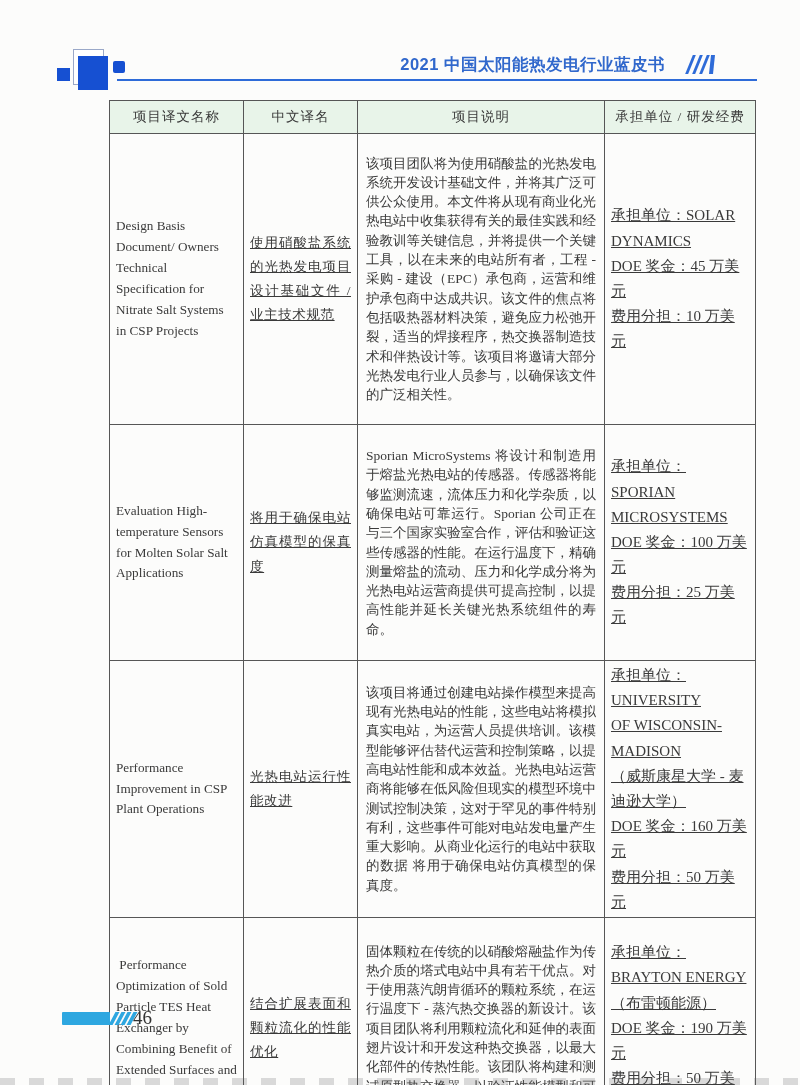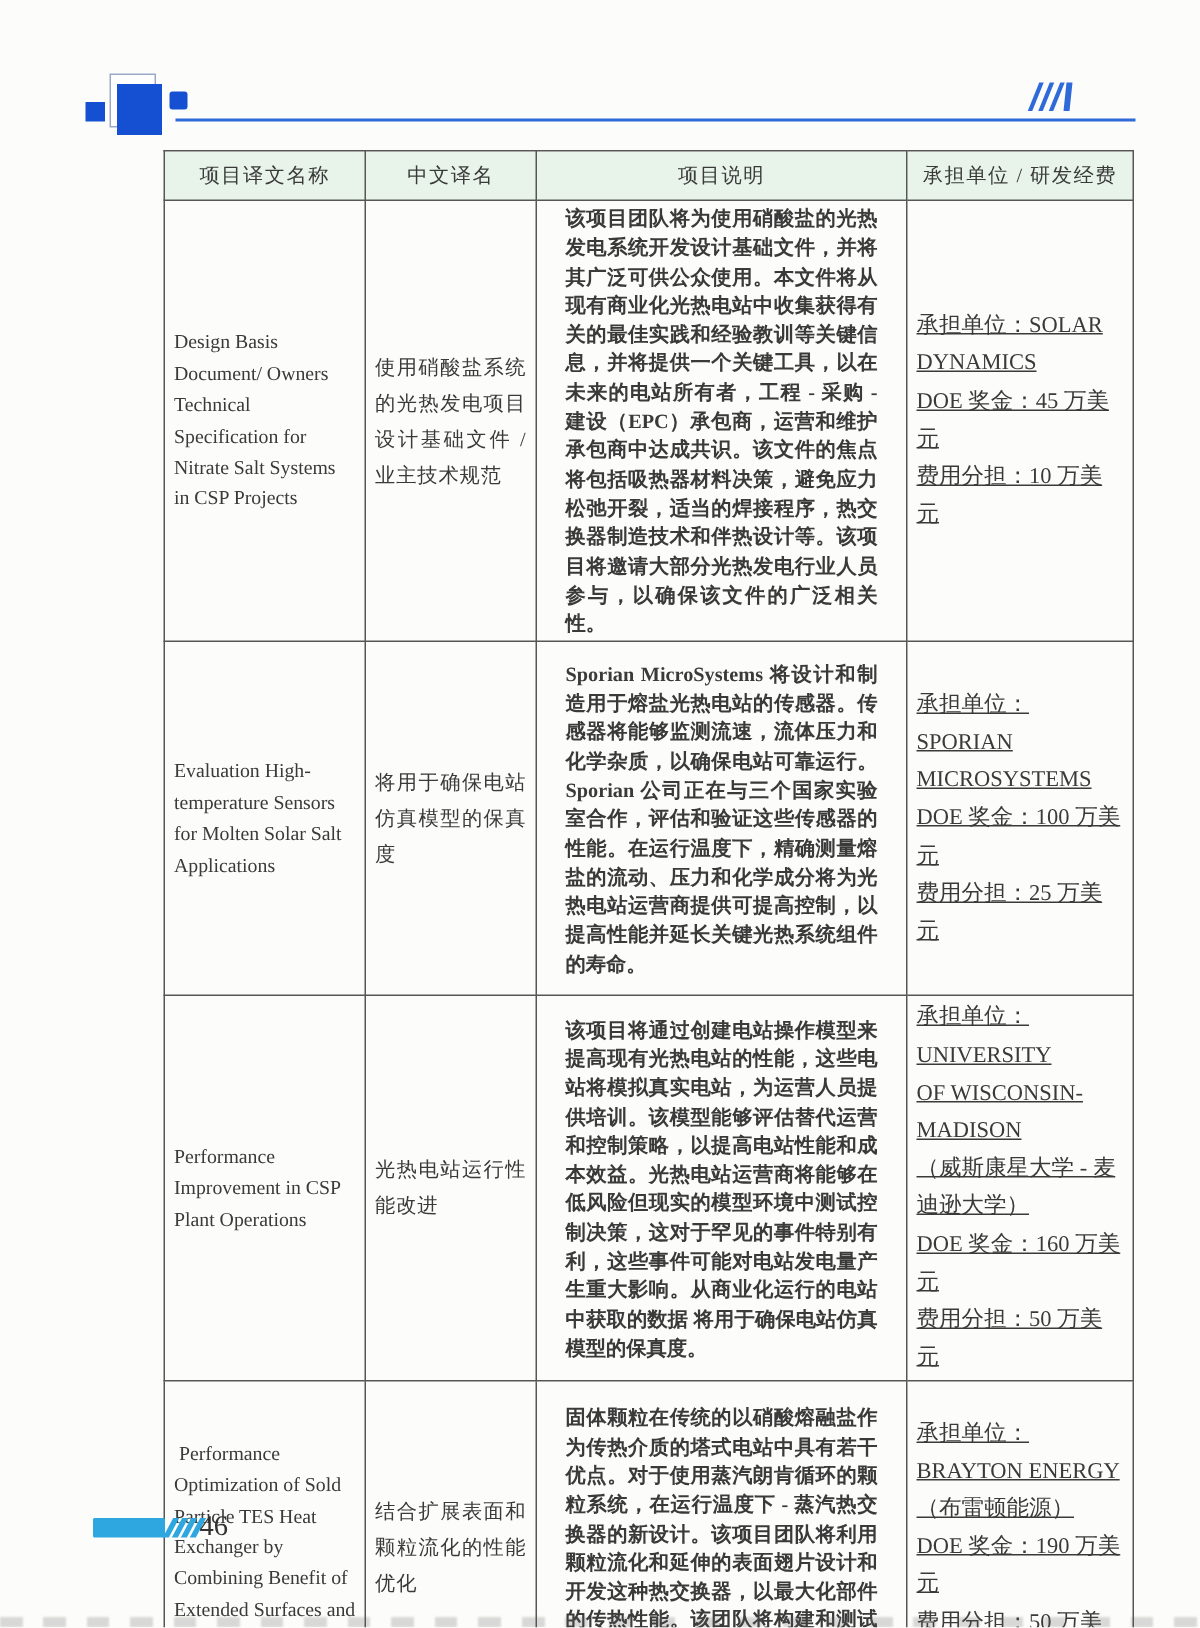--- a/index.html
+++ b/index.html
@@ -24,23 +24,23 @@
   .header-slashes i.bar{width:4px;transform:skewX(-6deg);}
 
   
   table.projects{position:absolute;left:66px;top:100px;width:646px;border-collapse:collapse;
       table-layout:fixed;color:#3a3a3a;margin-left:43px;}
   .projects th,.projects td{border:1px solid var(--border-gray);vertical-align:middle;overflow:hidden;}
   .projects th{background:var(--table-header-green);font-weight:normal;font-size:13.5px;
       height:30px;text-align:center;letter-spacing:1px;}
   td.c-en{font-size:13.2px;line-height:1.58;padding:16px 6px;}
   td.c-zh{font-size:13.5px;line-height:1.78;padding:2px 6px;letter-spacing:0.6px;
+      text-align:justify;text-justify:inter-ideograph;text-decoration:underline;}
+  td.c-desc{font-size:13.5px;line-height:19.3px;padding:2px 8px;
       text-align:justify;text-justify:inter-ideograph;}
-  td.c-desc{font-size:13.5px;line-height:19.3px;padding:2px 19px;
-      text-align:justify;text-justify:inter-ideograph;font-weight:bold;}
   td.c-fund{font-size:15px;line-height:1.68;padding:2px 6px;white-space:pre-line;text-decoration:underline;}
   tr.r1 td{height:258px;} tr.r2 td{height:203px;} tr.r3 td{height:221px;} tr.r4 td{height:189px;}
 
   
   .footer-bar{position:absolute;left:62px;top:1012px;display:flex;align-items:center;gap:2px;height:13px;}
   .footer-bar .solid{width:48px;height:13px;background:var(--footer-cyan);border-radius:1px;}
   .footer-bar i{display:block;width:4px;height:13px;background:var(--footer-cyan);transform:skewX(-28deg);}
   .page-number{position:absolute;left:133px;top:1007px;font-size:19px;color:#333;}
 
   
@@ -53,20 +53,21 @@
 
 <div class="page">
 
   <div class="logo">
     <div class="sq-outline"></div>
     <div class="sq-big"></div>
     <div class="sq-small-left"></div>
     <div class="sq-small-right"></div>
   </div>
   <div class="header-rule"></div>
+  <div class="header-title">2021 中国太阳能热发电行业蓝皮书</div>
   <div class="header-slashes">
     <i></i>
       <i></i>
       <i></i>
       <i class="bar"></i>
   </div>
 
   <table class="projects">
     <colgroup>
       <col style="width:134px">

